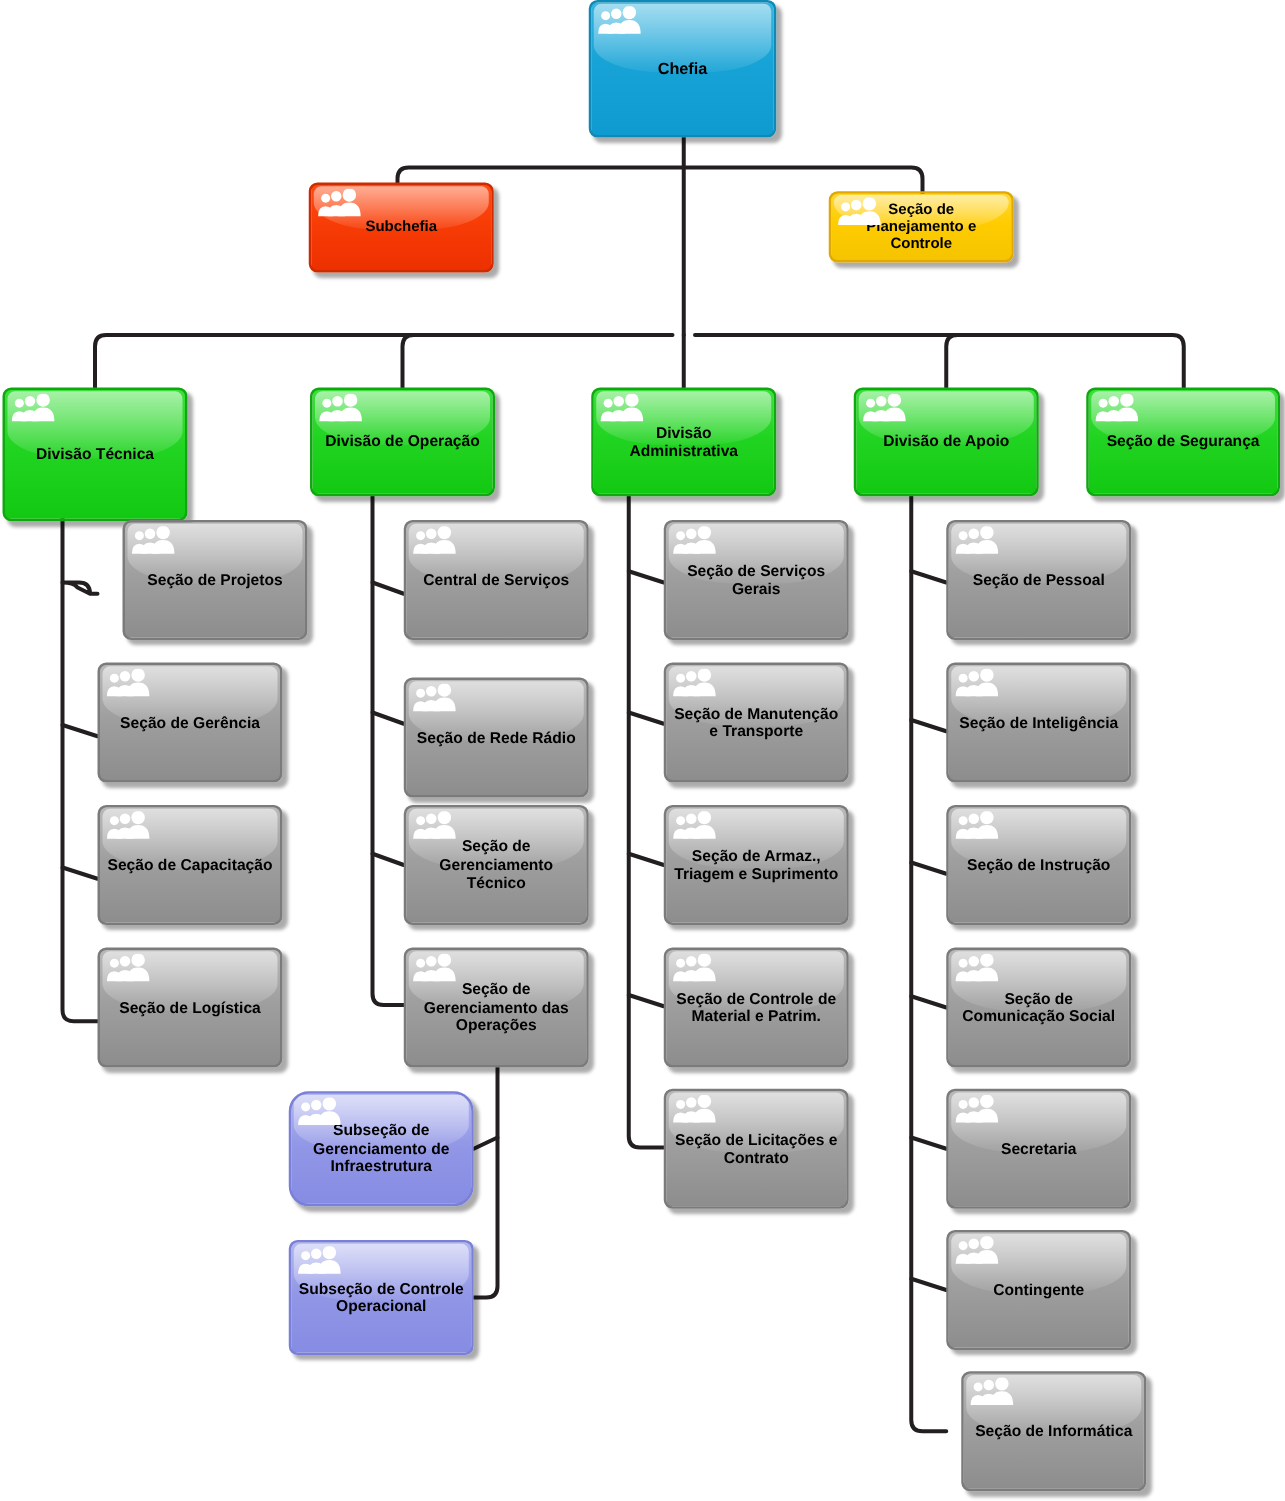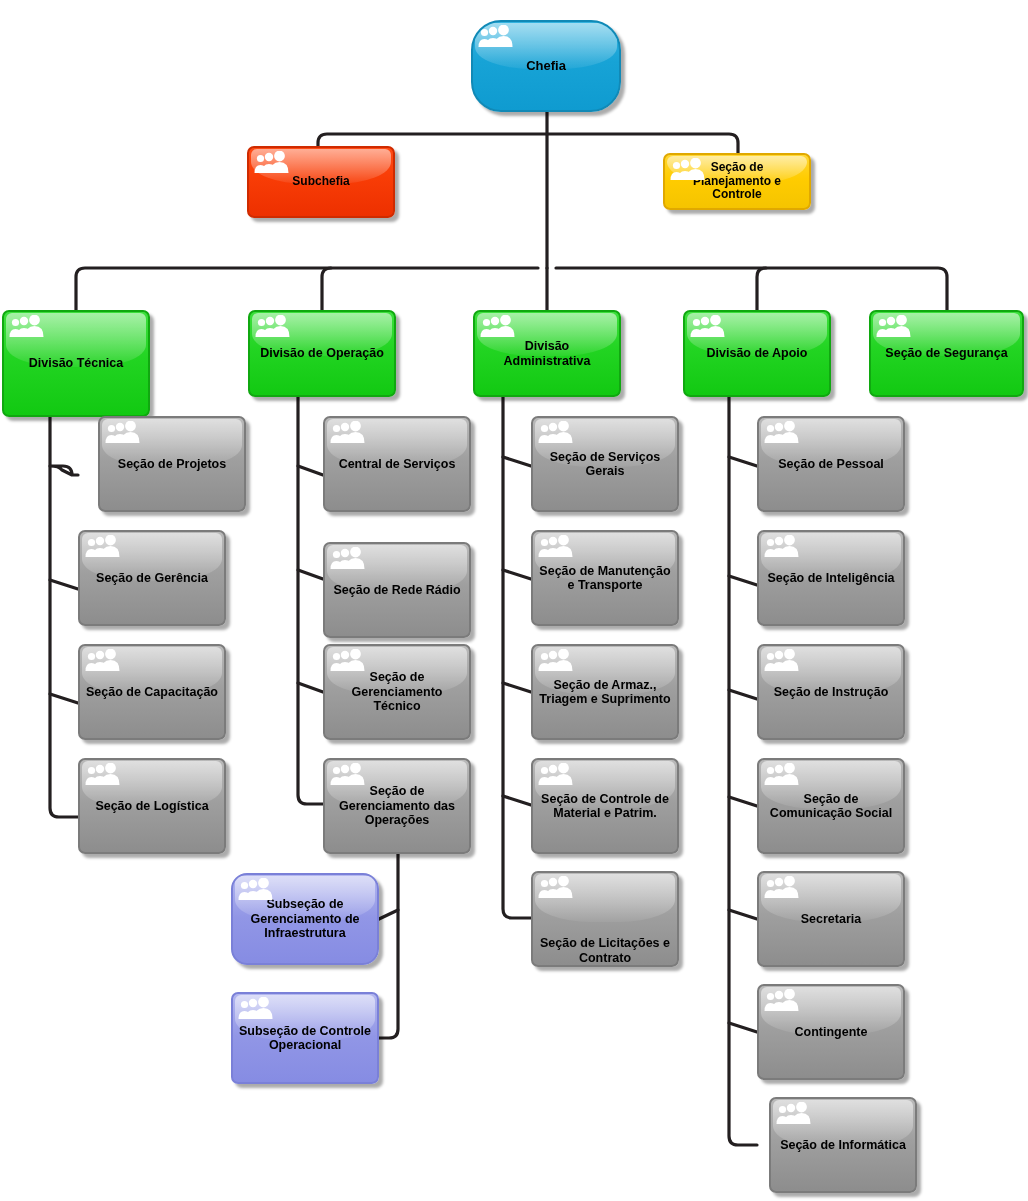--- a/index.html
+++ b/index.html
@@ -76,21 +76,21 @@
       <path d="M729,397 L729,1136 Q729,1145 738,1145 L757,1145"></path>
       <path d="M729,457 L757,466"></path>
       <path d="M729,576 L757,585"></path>
       <path d="M729,690 L757,699"></path>
       <path d="M729,797 L757,806"></path>
       <path d="M729,910 L757,919"></path>
       <path d="M729,1023 L757,1032"></path>
     </g>
   </svg>
 
-  <div class="node c-blue s-root" style="left:471px;top:20px;width:150px;height:92px;border-radius:30px;">
+  <div class="node c-blue s-root" style="left:471px;top:0;width:150px;height:110px;">
     <span class="gloss"></span>
     <span class="ico">
       <svg viewBox="0 0 36 24">
           <g fill="#ffffff">
         <circle cx="6.5" cy="7.5" r="3.6"></circle>
             <path d="M0.5 22 q0 -8 6 -8 t6 8z"></path>
         <circle cx="15" cy="6" r="4.2"></circle>
             <path d="M8 22 q0 -9 7 -9 t7 9z"></path>
         <circle cx="25.5" cy="5" r="5.4"></circle>
             <path d="M16.5 22 q0 -11 9 -11 t9 11z"></path>
@@ -450,21 +450,21 @@
         <circle cx="15" cy="6" r="4.2"></circle>
             <path d="M8 22 q0 -9 7 -9 t7 9z"></path>
         <circle cx="25.5" cy="5" r="5.4"></circle>
             <path d="M16.5 22 q0 -11 9 -11 t9 11z"></path>
       </g>
         </svg>
     </span>
     <span class="label">Seção de Controle de Material e Patrim.</span>
   </div>
 
-  <div class="node c-gray s-leaf" style="left:531px;top:871px;width:148px;height:96px;align-items:flex-end;">
+  <div class="node c-gray s-leaf" style="left:531px;top:871px;width:148px;height:96px;">
     <span class="gloss"></span>
     <span class="ico">
       <svg viewBox="0 0 36 24">
           <g fill="#ffffff">
         <circle cx="6.5" cy="7.5" r="3.6"></circle>
             <path d="M0.5 22 q0 -8 6 -8 t6 8z"></path>
         <circle cx="15" cy="6" r="4.2"></circle>
             <path d="M8 22 q0 -9 7 -9 t7 9z"></path>
         <circle cx="25.5" cy="5" r="5.4"></circle>
             <path d="M16.5 22 q0 -11 9 -11 t9 11z"></path>

